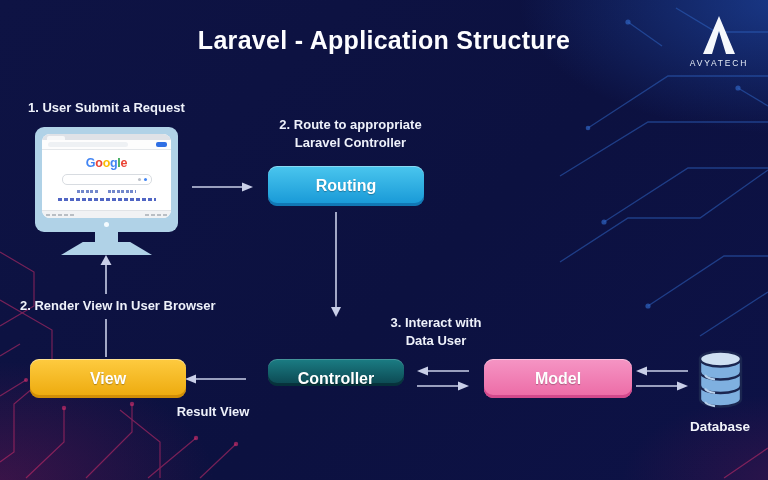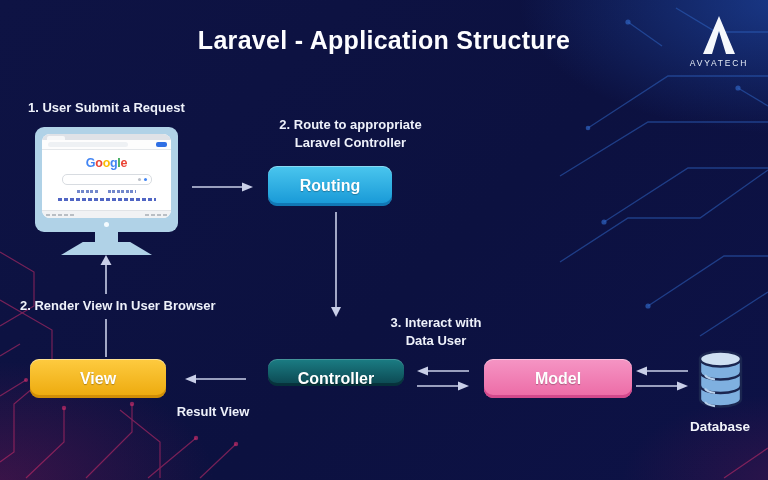--- a/index.html
+++ b/index.html
@@ -47,30 +47,30 @@
   .glang{margin:5px auto 0;width:98px;height:3px;background:repeating-linear-gradient(90deg,#5166c4 0 4px,rgba(0,0,0,0) 4px 6px);}
   .gfooter{position:absolute;left:0;bottom:0;width:100%;height:7px;background:#f1f2f4;border-top:1px solid #e1e3e6;}
   .fdash{position:absolute;top:2.5px;height:2px;background:repeating-linear-gradient(90deg,#b9bec4 0 4px,rgba(0,0,0,0) 4px 6px);}
   .fdash.l{left:4px;width:30px;}.fdash.r{right:4px;width:22px;}
 
   
   .node{
     position:absolute;border-radius:9px;color:#fff;font-size:16px;font-weight:700;
     text-align:center;text-shadow:0 1px 1px rgba(0,0,0,.28);
   }
-  .routing{left:268px;top:166px;width:124px;height:40px;line-height:40px;
+  .routing{left:268px;top:166px;width:156px;height:40px;line-height:40px;
     background:linear-gradient(#4ac6ee,#1697d6);
     box-shadow:inset 0 1px 0 rgba(255,255,255,.35), inset 0 -3px 0 rgba(9,80,140,.45);}
   .controller{left:268px;top:359px;width:136px;height:27px;line-height:39px;
     background:linear-gradient(#1b7d84,#0b454f);
     box-shadow:inset 0 1px 0 rgba(255,255,255,.18), inset 0 -3px 0 rgba(1,25,35,.5);}
   .model{left:484px;top:359px;width:148px;height:39px;line-height:39px;
     background:linear-gradient(#f595c4,#ec6aa5);
     box-shadow:inset 0 1px 0 rgba(255,255,255,.4), inset 0 -3px 0 #d2498c;text-align:center;}
-  .view{left:30px;top:359px;width:136px;height:39px;line-height:39px;
+  .view{left:30px;top:359px;width:156px;height:39px;line-height:39px;
     background:linear-gradient(#fecb40,#eca90c);
     box-shadow:inset 0 1px 0 rgba(255,255,255,.45), inset 0 -3px 0 rgba(186,118,0,.55);}
 
   .arrow{position:absolute;}
   .db-label{position:absolute;left:670px;top:419px;width:100px;text-align:center;color:#f2f4fa;font-size:13.5px;font-weight:700;}
 </style>
 </head>
 <body>
 
 <div class="stage">

